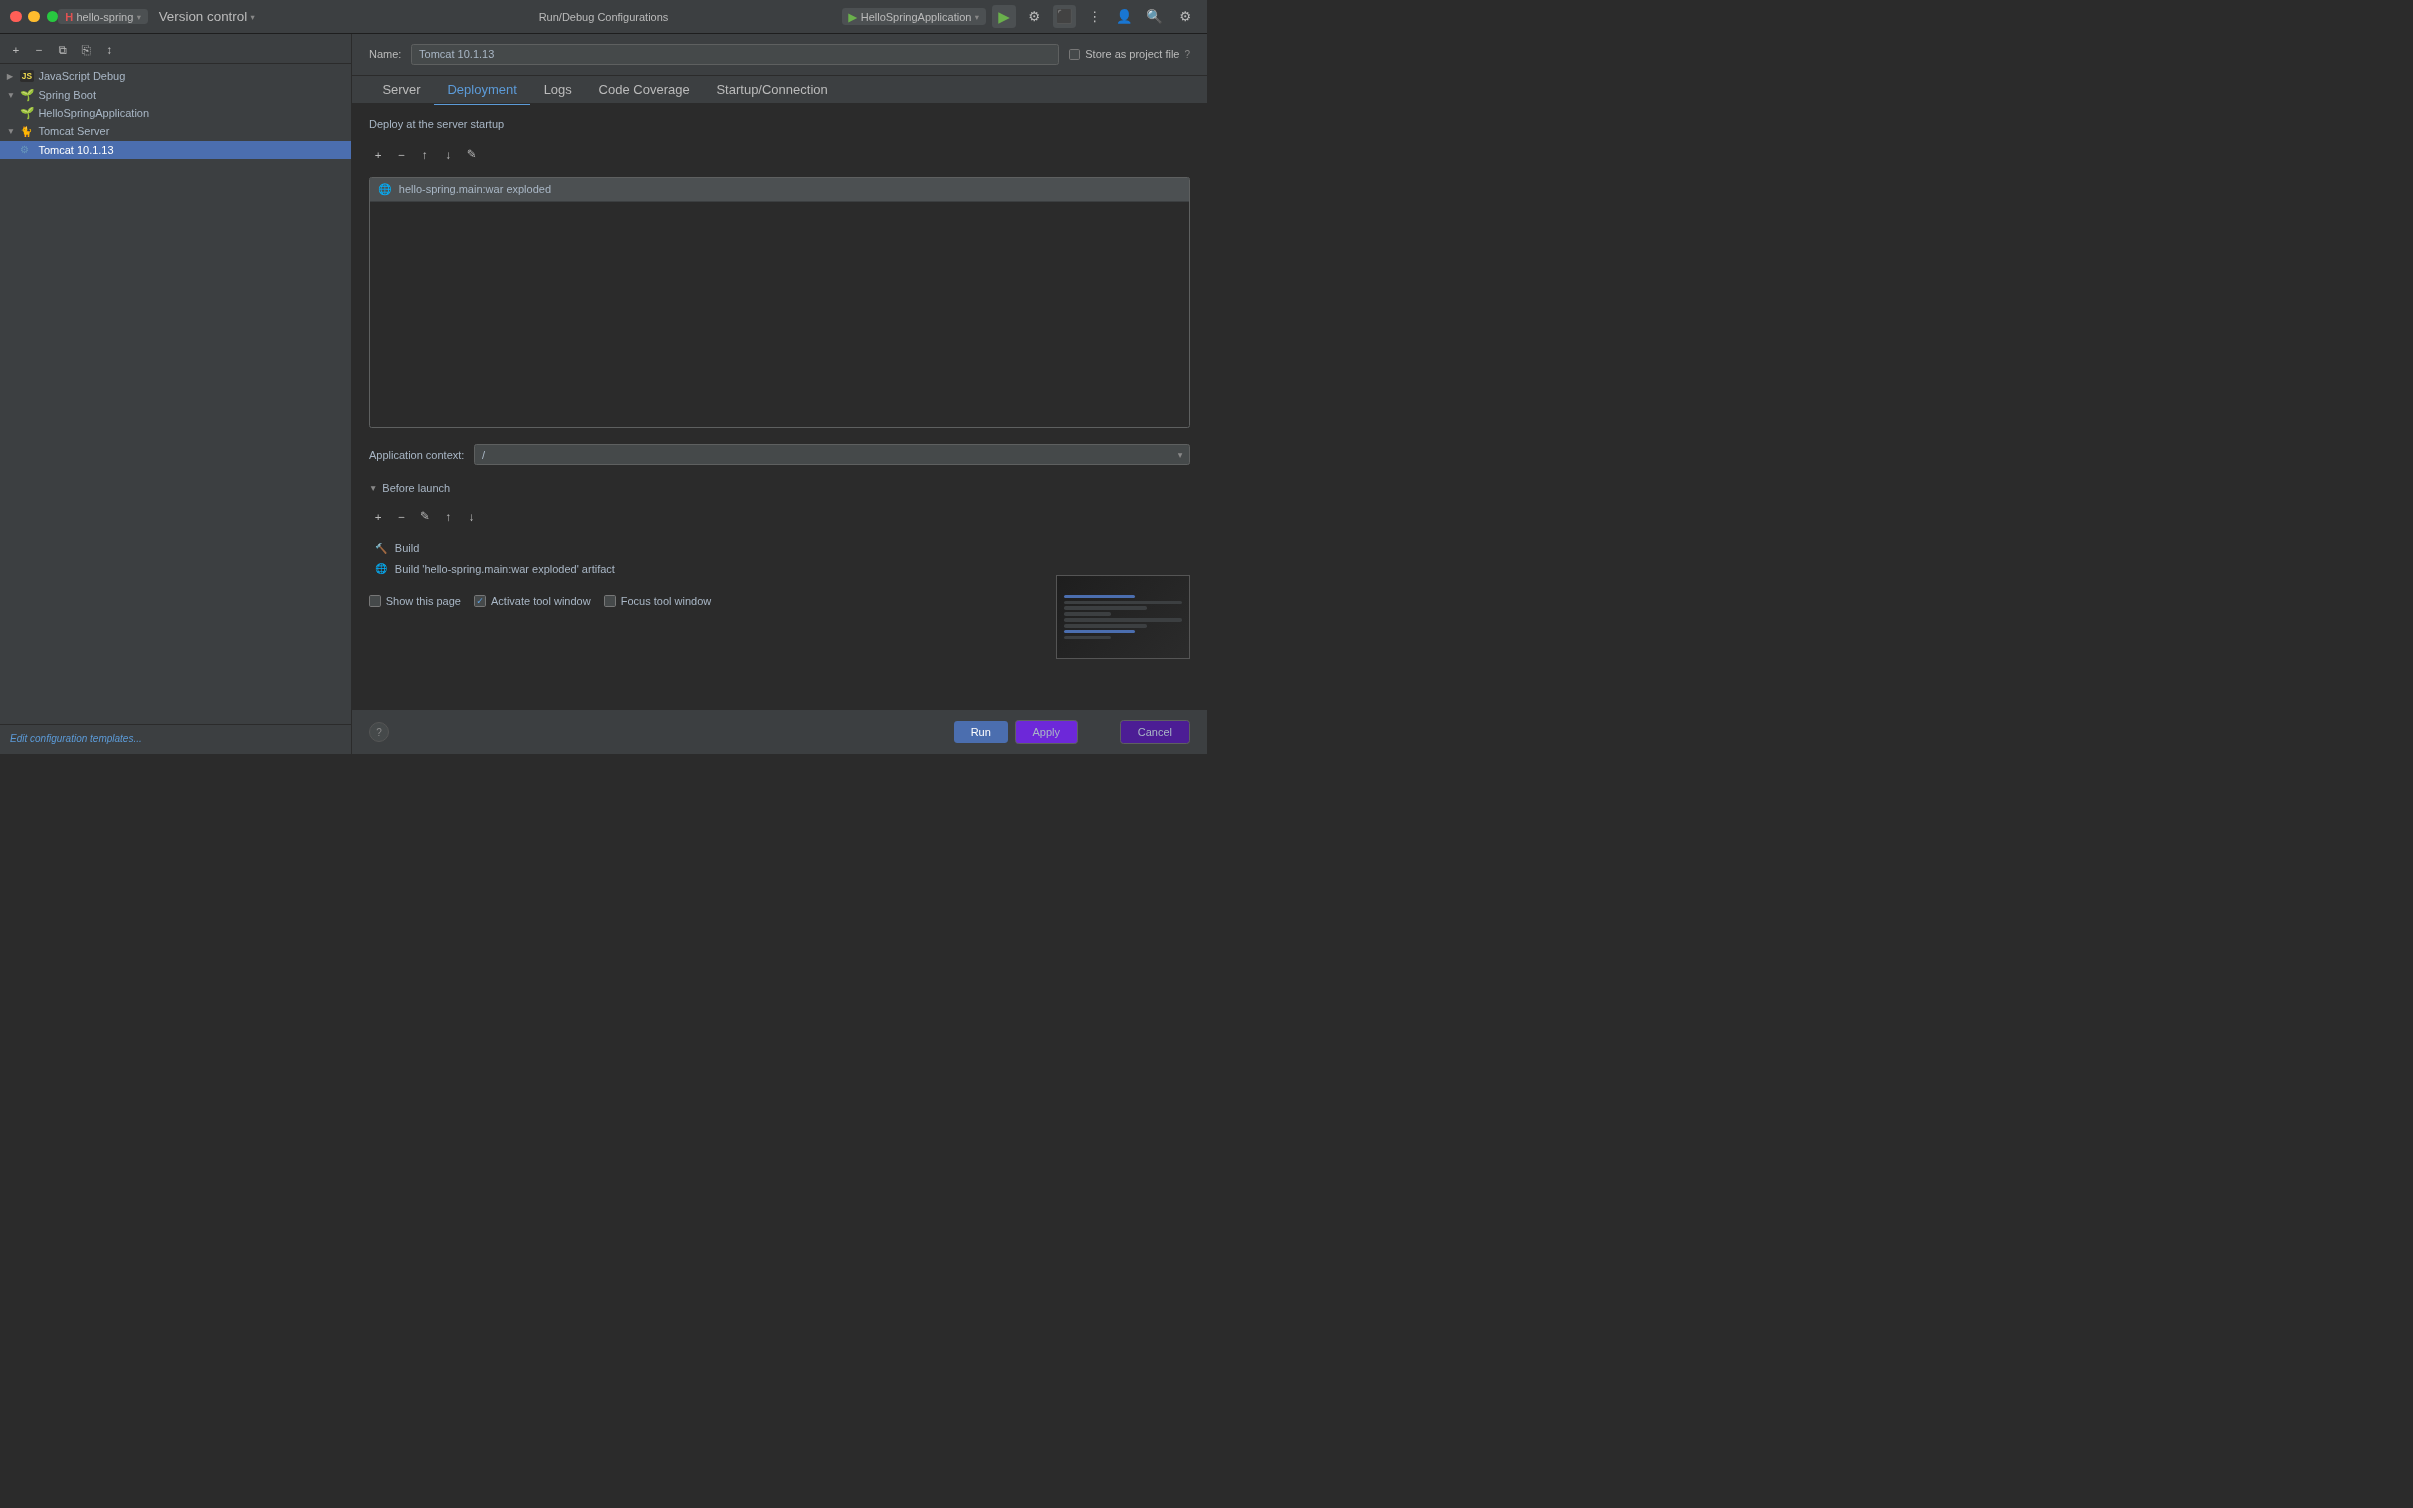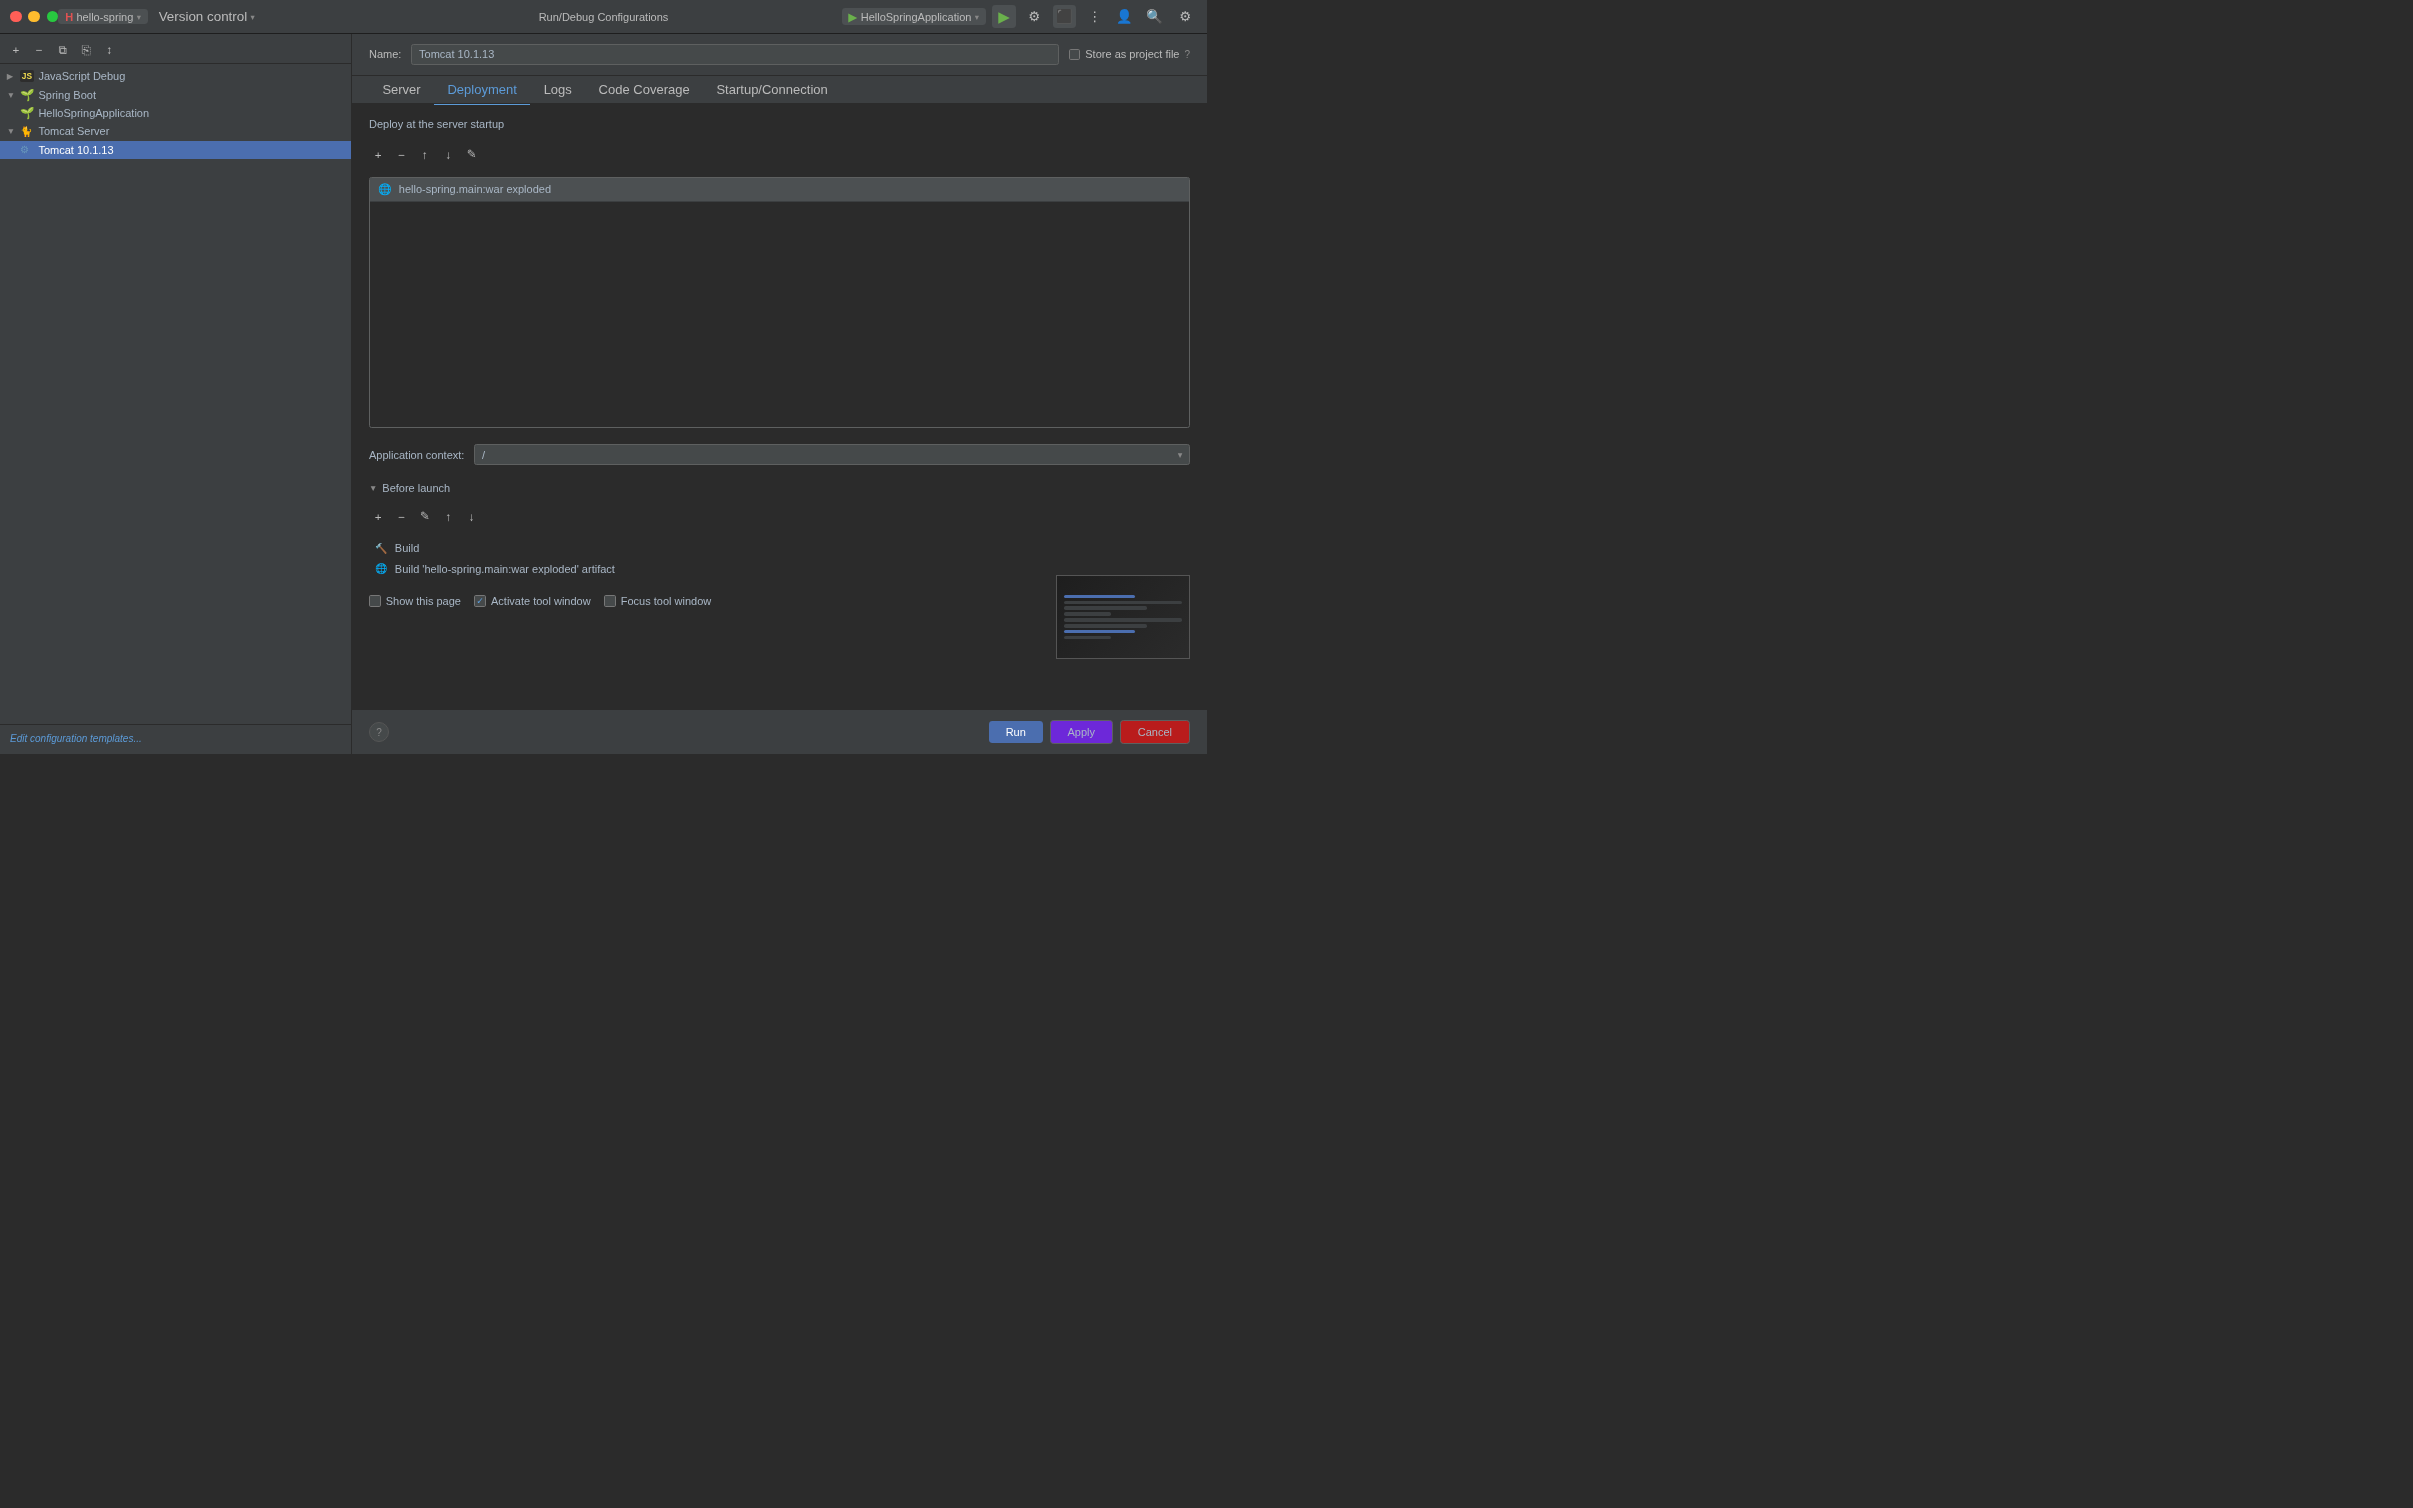--- a/index.html
+++ b/index.html
@@ -435,23 +435,24 @@
     .btn-run {
       background: #4b6eaf;
       color: #ffffff;
     }
     .btn-apply {
       background: #6d28d9;
       color: #a9b7c6;
       border: 0.8px solid #5e6060;
     }
     .btn-cancel {
-      background: #b91c1c;
+      background: #4c1d95;
       color: #a9b7c6;
       border: 0.8px solid #5e6060;
+      margin-left: 35px;
     }
 
     
     .content::-webkit-scrollbar,
     .sidebar-tree::-webkit-scrollbar,
     .tab-content::-webkit-scrollbar {
       width: 6.7px;
     }
     .content::-webkit-scrollbar-track,
     .sidebar-tree::-webkit-scrollbar-track,

